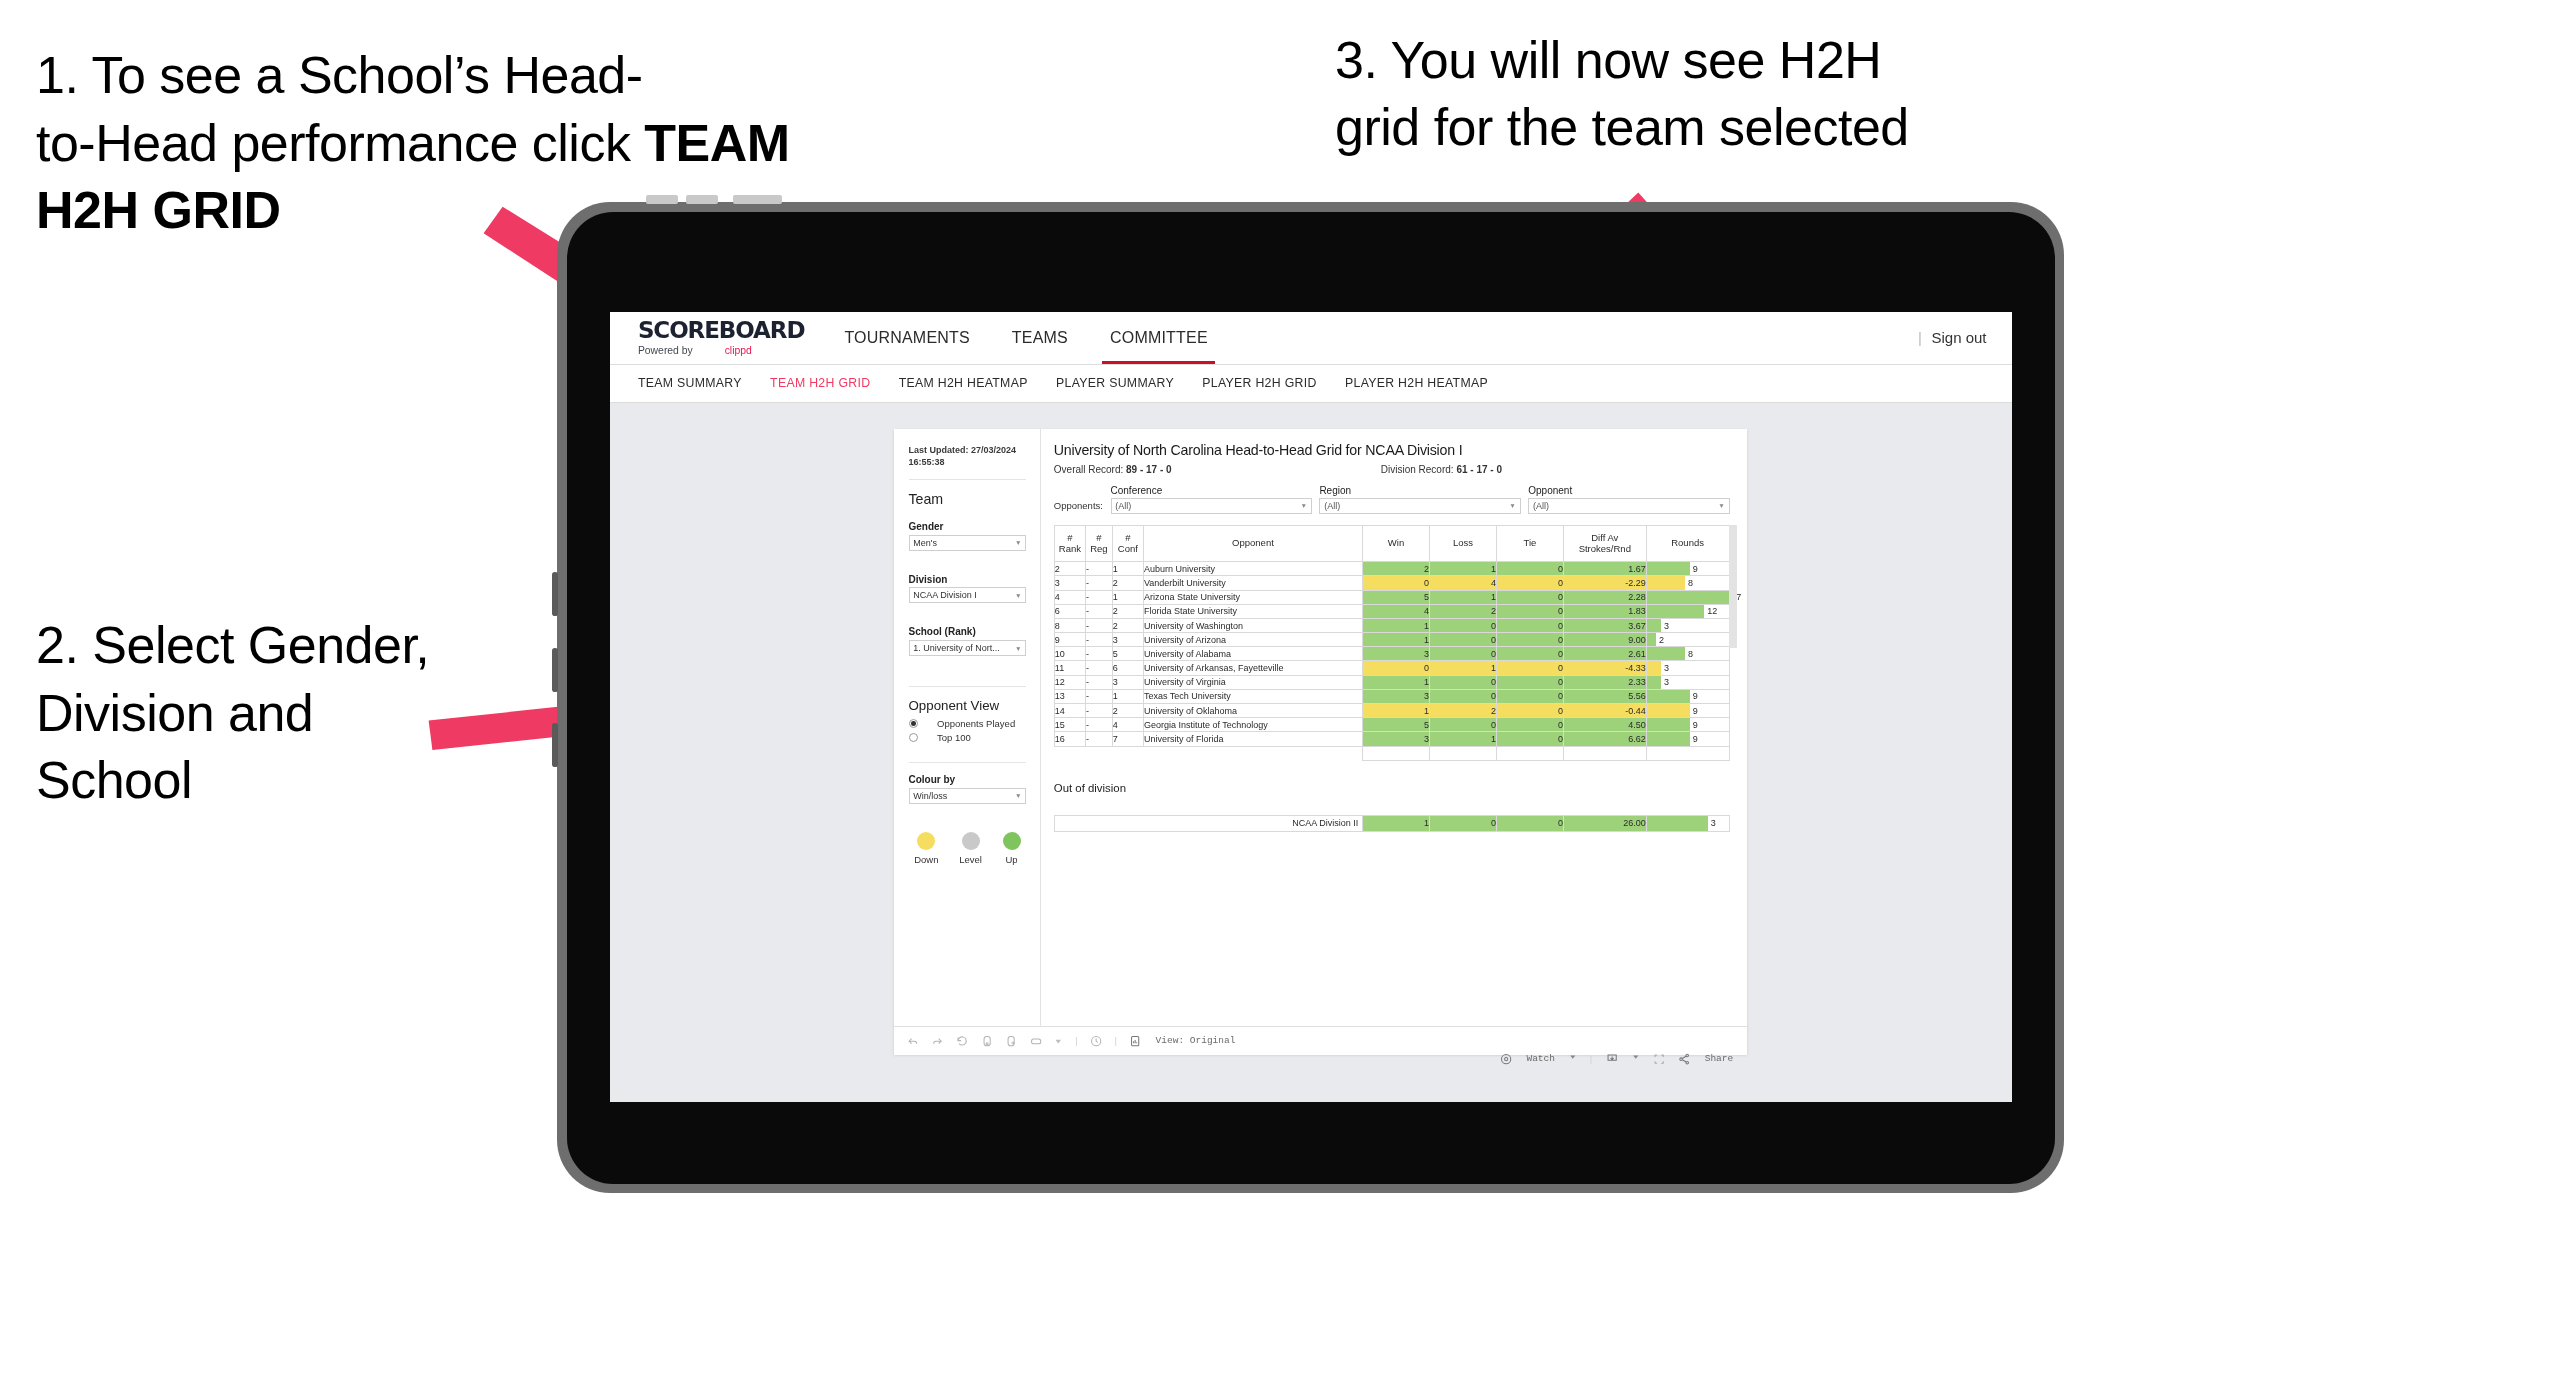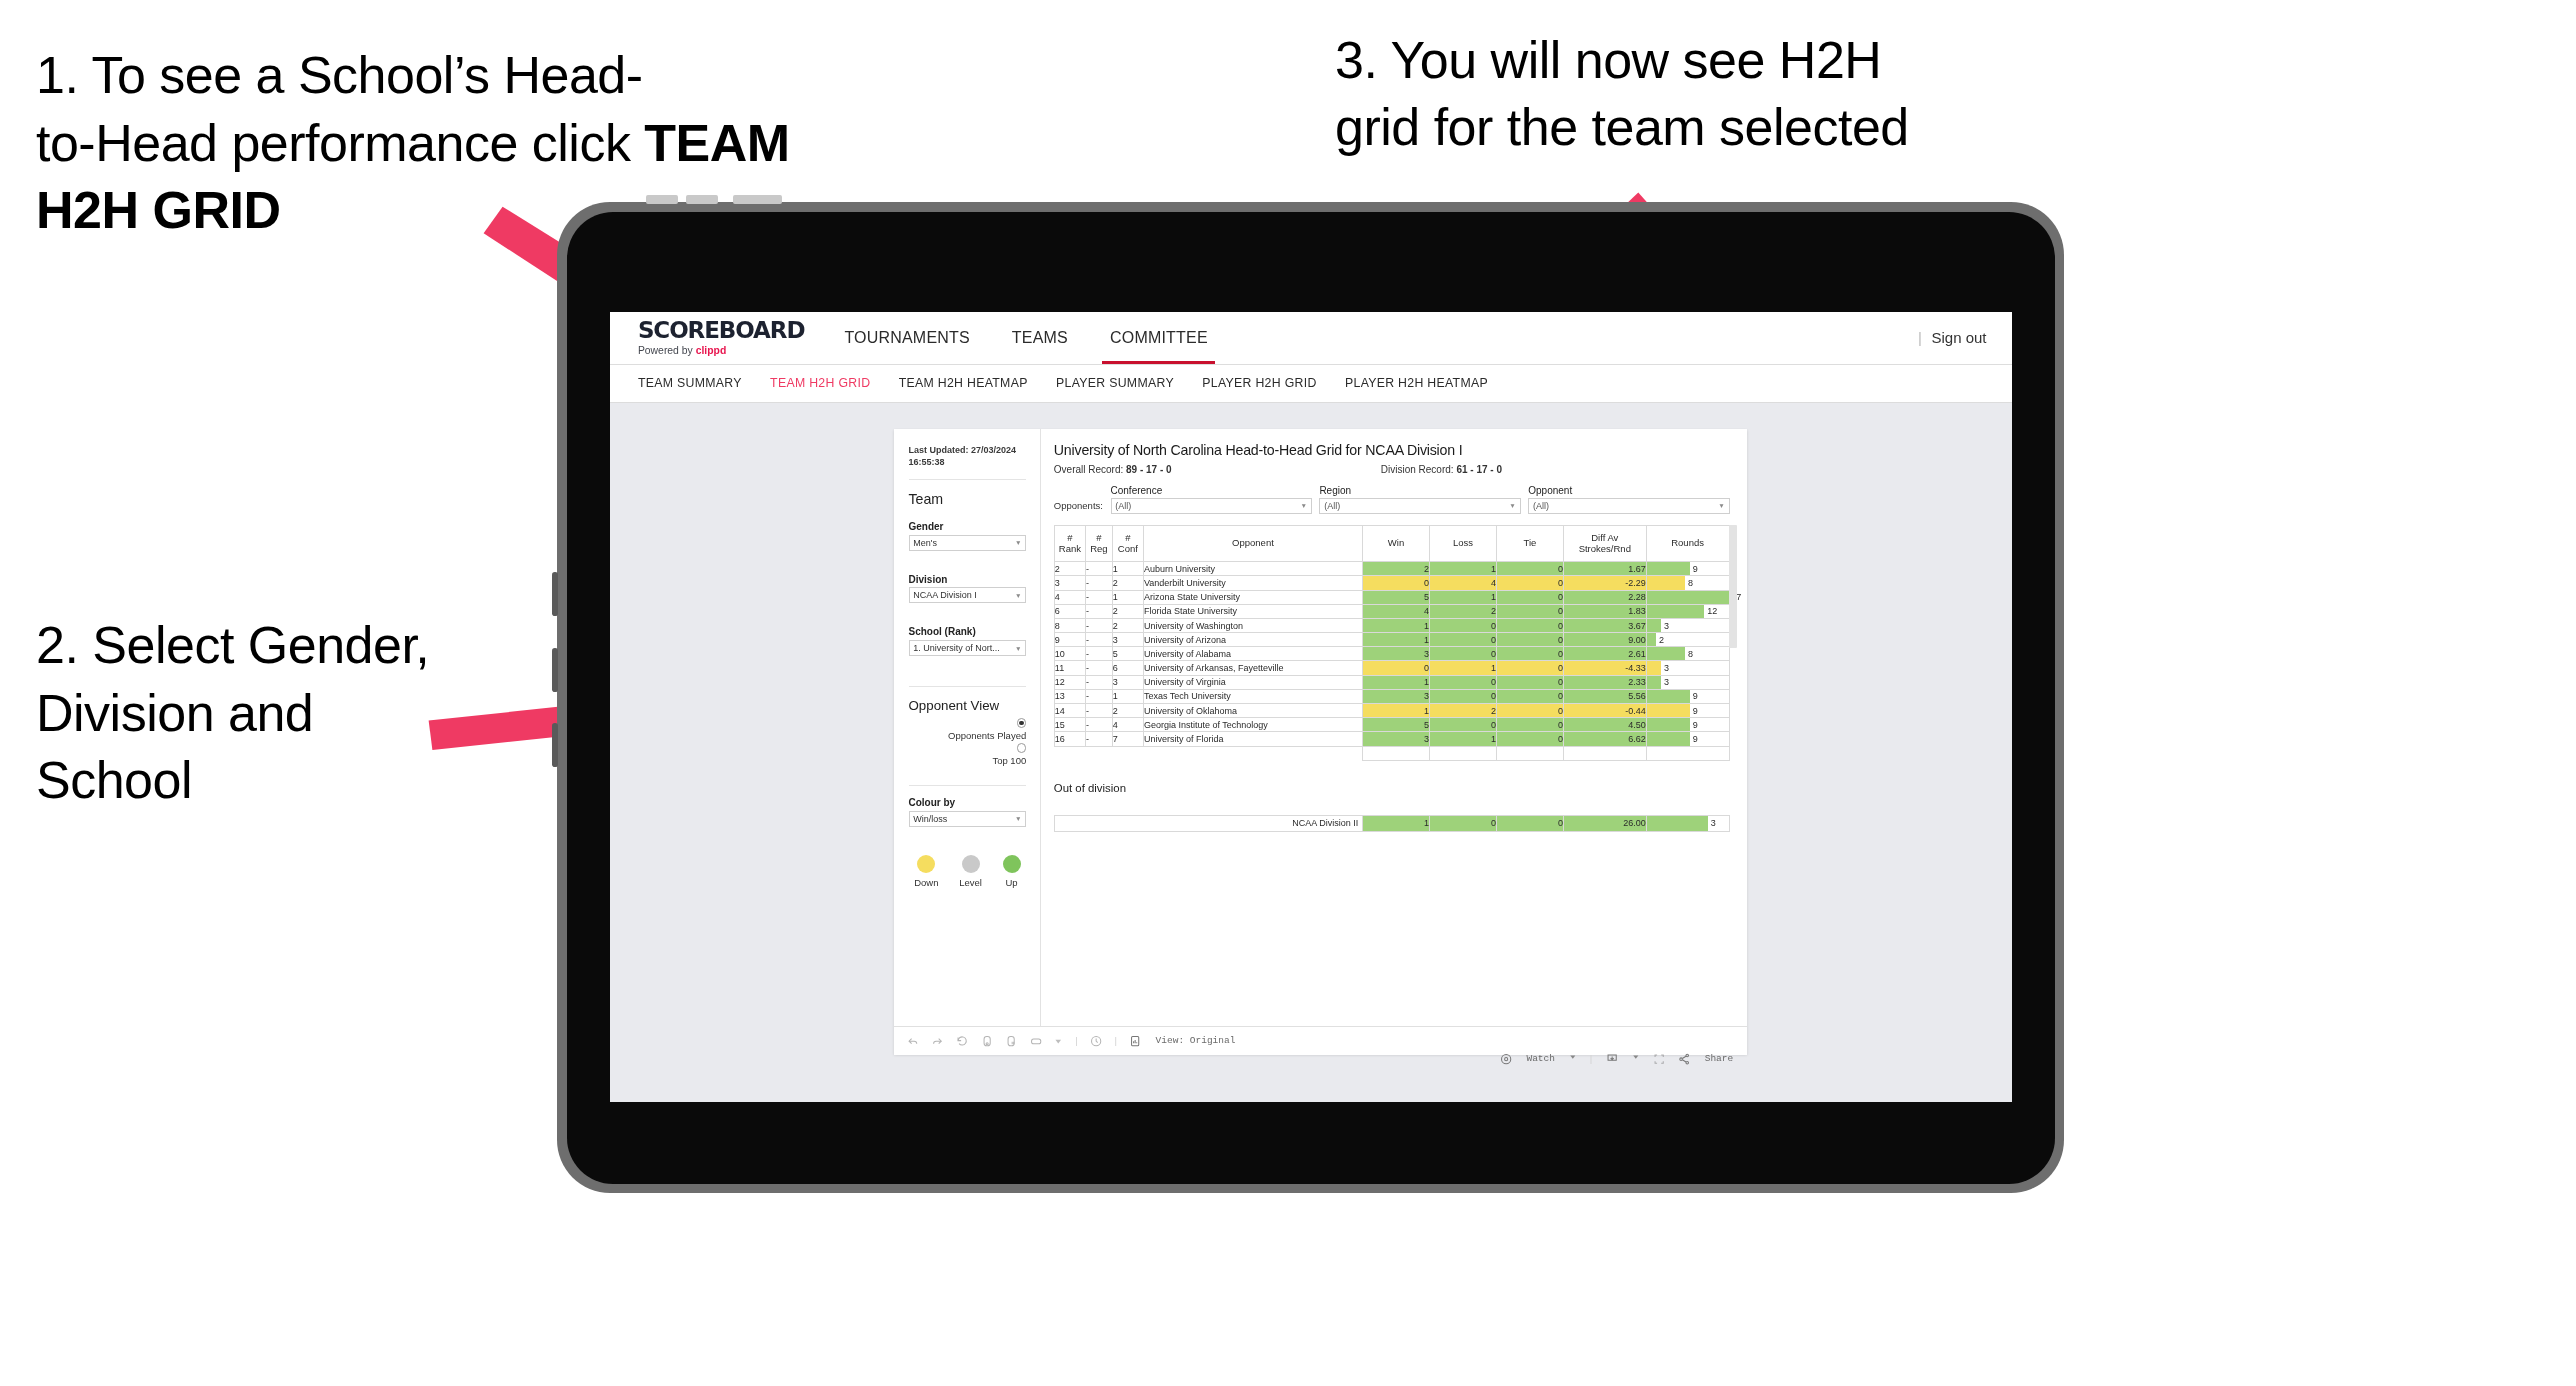--- a/index.html
+++ b/index.html
@@ -73,21 +73,21 @@
     border-bottom: 0.9px solid #ddd;
     position: relative;
   }
   #logo-block { padding: 0 19px 0 28.4px; display: flex; flex-direction: column; justify-content: center; }
   #logo-main {
     font-family: "DejaVu Sans", sans-serif;
     font-weight: 700; font-size: 23px; letter-spacing: -1.1px;
     color: #1d2230; line-height: 1;
   }
   #logo-sub { font-size: 10.4px; color: #44474f; margin-top: 2.8px; }
-  #logo-sub .brand { color: #e8164f; font-weight: 700; }
+  #logo-sub .brand { color: #e8164f; font-weight: 400; margin-left: 29px; }
 
   .nav-item {
     height: 53px; display: flex; align-items: center;
     padding: 0 21px; font-size: 16px; color: #2b2b2b;
     letter-spacing: 0.2px; position: relative; cursor: pointer;
   }
   .nav-item.active::after {
     content: ""; position: absolute; left: 13.3px; right: 13.3px; bottom: 0;
     height: 2.8px; background: #c8102e;
   }
@@ -133,21 +133,21 @@
   .side-select {
     width: 100%; height: 16px; border: 0.9px solid #cfcfcf; background: #fff;
     font-size: 9px; color: #333; display: flex; align-items: center;
     padding: 0 3.8px; position: relative; cursor: pointer;
   }
   .side-select .caret {
     position: absolute; right: 3.8px; font-size: 6.6px; color: #8a8a8a;
   }
   .side-gap { height: 23px; }
   .side-h2 { font-size: 13.3px; color: #222; margin-bottom: 4.7px; }
-  .radio-row { display: flex; align-items: flex-end; gap: 2px; margin-bottom: 2.8px; font-size: 9.5px; color: #333; cursor: pointer; flex-direction: column; }
+  .radio-row { display: flex; align-items: center; gap: 19px; margin-bottom: 2.8px; font-size: 9.5px; color: #333; cursor: pointer; }
   .radio {
     width: 9.5px; height: 9.5px; border: 0.9px solid #9a9a9a; border-radius: 50%;
     display: inline-flex; align-items: center; justify-content: center; flex-shrink: 0; background:#fff;
   }
   .radio.on::after { content: ""; width: 4.7px; height: 4.7px; border-radius: 50%; background: #333; }
   #legend { display: flex; justify-content: space-between; padding: 0 5.7px; margin-top: 28.4px; }
   .legend-item { text-align: center; }
   .legend-dot { width: 18px; height: 18px; border-radius: 50%; margin: 0 auto 3.8px; }
   .legend-cap { font-size: 9.5px; color: #333; }
 

